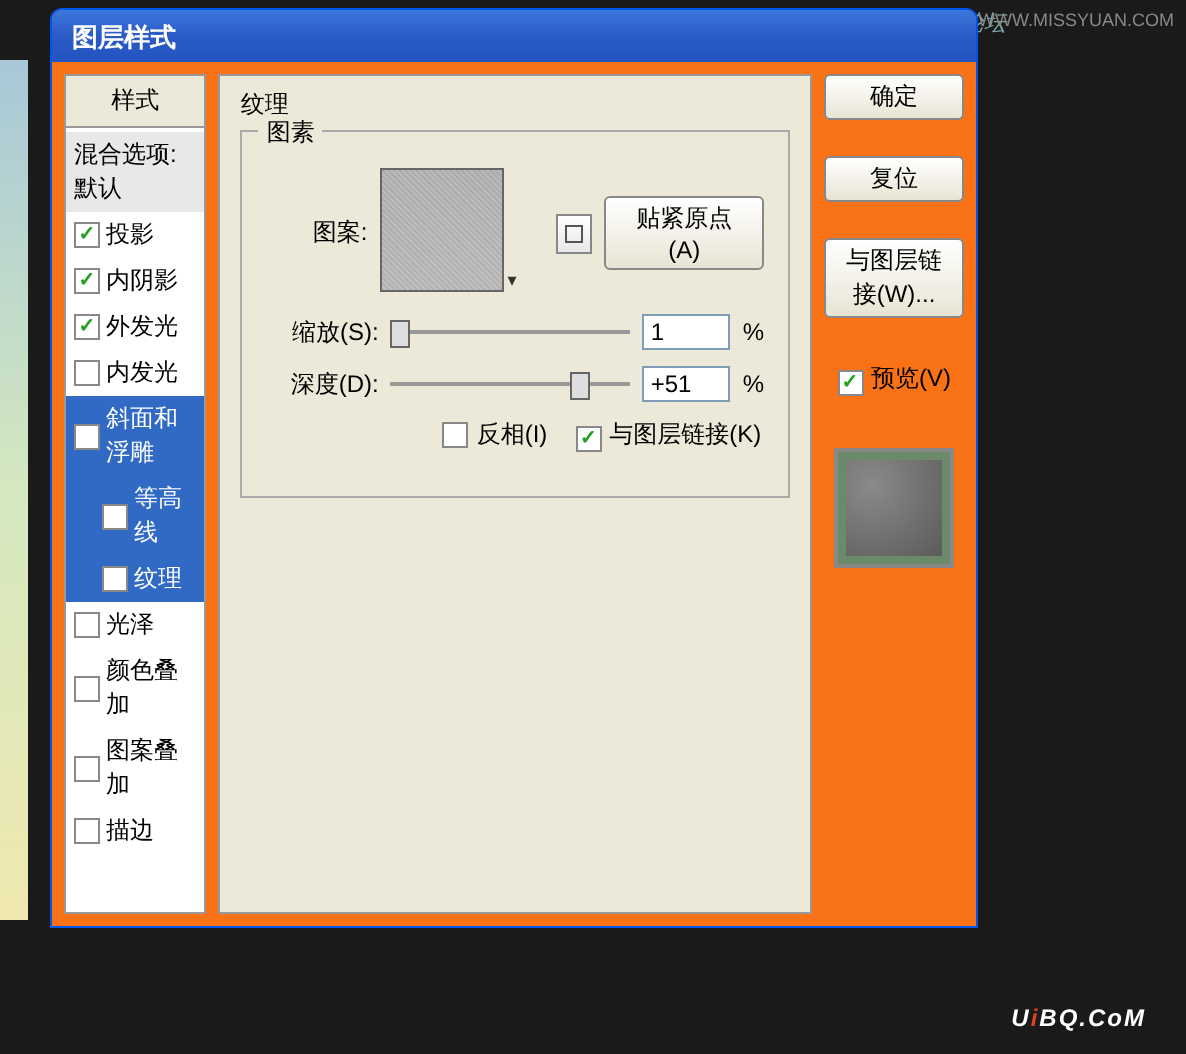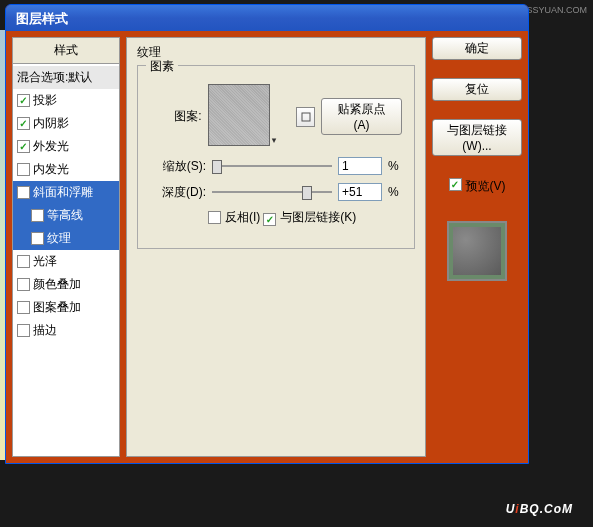--- a/index.html
+++ b/index.html
@@ -1,18 +1,18 @@
 <!DOCTYPE html>
 <html><head>
 <meta charset="utf-8">
 <style>
 *{box-sizing:border-box;margin:0;padding:0;font-family:"Microsoft YaHei","SimSun",sans-serif;font-size:12px}
 body{background:#1a1a1a;width:593px;height:527px;position:relative;overflow:hidden}
 .bg-strip{position:absolute;left:0;top:30px;width:14px;height:430px;background:linear-gradient(180deg,#a8c8d8 0%,#d4e8c0 50%,#f0e8b0 100%)}
-.window{position:absolute;left:5px;top:4px;width:524px;height:460px;background:#c2410c;border:1px solid #0055ea;border-radius:6px 6px 0 0;overflow:hidden}
+.window{position:absolute;left:25px;top:4px;width:464px;height:460px;background:#f97316;border:1px solid #0055ea;border-radius:6px 6px 0 0;overflow:hidden}
 .titlebar{height:26px;background:linear-gradient(180deg,#3b77dd 0%,#2b5bc5 50%,#2254c0 100%);color:#fff;padding:5px 10px;font-size:13px;font-weight:bold}
 .content{display:flex;padding:6px;gap:6px;height:calc(100% - 26px)}
 .left-panel{width:108px;border:1px solid #999;background:#fff}
 .left-header{background:#ece9d8;border-bottom:1px solid #999;padding:4px 6px;text-align:center}
 .style-list{padding:2px 0}
 .style-item{padding:3px 4px;display:flex;align-items:center;gap:3px;cursor:pointer}
 .style-item.blend{background:#e8e8e8;padding:3px 4px}
 .style-item.selected{background:#316ac5;color:#fff}
 .style-item.sub{padding-left:18px}
 .cb{width:13px;height:13px;border:1px solid #888;background:#fff;display:inline-flex;align-items:center;justify-content:center;flex-shrink:0}
@@ -28,21 +28,21 @@
 .swatch-wrap{position:relative;display:inline-block}
 .swatch-arrow{position:absolute;right:-14px;bottom:2px;width:12px;height:12px;font-size:9px;color:#333}
 .small-btn{width:20px;height:20px;border:1px solid #888;background:linear-gradient(#fff,#e8e8e8);display:inline-flex;align-items:center;justify-content:center;cursor:pointer}
 .btn{border:1px solid #888;background:linear-gradient(#fff,#e8e4d4);padding:2px 10px;border-radius:3px;cursor:pointer;min-width:70px;text-align:center}
 .slider{position:relative;width:120px;height:16px}
 .slider-track{position:absolute;top:7px;left:0;right:0;height:2px;background:#999}
 .slider-thumb{position:absolute;top:2px;width:10px;height:14px;background:#ddd;border:1px solid #666}
 .num-input{width:44px;height:18px;border:1px solid #7f9db9;background:#fff;padding:1px 3px;text-align:left}
 .right-panel{width:90px;display:flex;flex-direction:column;gap:18px;align-items:stretch}
 .right-panel .btn{width:100%}
-.preview-check{display:flex;align-items:flex-start;gap:4px;justify-content:center;margin-top:4px}
+.preview-check{display:flex;align-items:flex-end;gap:4px;justify-content:center;margin-top:4px}
 .preview-thumb{width:60px;height:60px;margin:8px auto;border:2px solid #888;background:radial-gradient(circle at 30% 30%,#8a8a8a,#555);box-shadow:inset 0 0 0 4px #6a8a6a}
 .watermark-top{position:absolute;top:4px;right:90px;color:#7aa;font-size:11px;font-style:italic}
 .watermark-url{position:absolute;top:5px;right:6px;color:#888;font-size:9px}
 .watermark-bottom{position:absolute;bottom:8px;right:20px;color:#fff;font-size:22px;font-weight:bold;font-style:italic;letter-spacing:1px}
 .watermark-bottom .i{color:#e04020}
 </style>
 </head>
 <body>
 
 <div class="bg-strip"></div>
@@ -134,21 +134,21 @@
         </div>
         <div class="row">
           <span class="row-label">深度(D):</span>
           <div class="slider">
             <div class="slider-track"></div>
             <div class="slider-thumb" style="left:90px"></div>
           </div>
           <input class="num-input" value="+51" style="">
           <span>%</span>
         </div>
-        <div class="row" style="margin-left:58px;gap:3px">
+        <div class="row" style="margin-left:88px;gap:14px">
           <label style="display:flex;align-items:center;gap:4px">
             <span class="cb"></span>
               <span>反相(I)</span>
           </label>
           <label style="display:flex;align-items:flex-end;gap:4px">
             <span class="cb checked"></span>
               <span>与图层链接(K)</span>
           </label>
         </div>
       </div>

